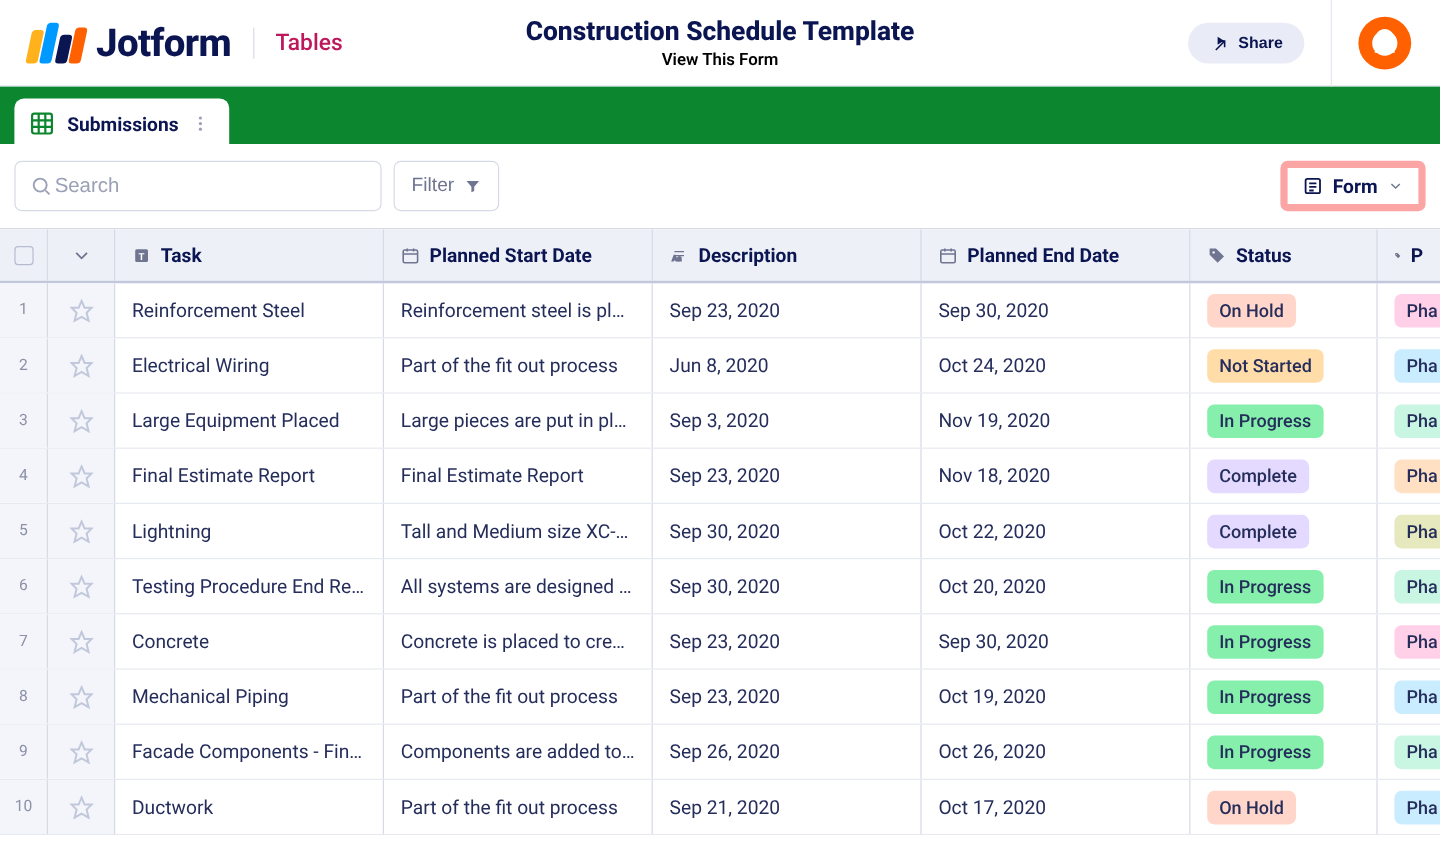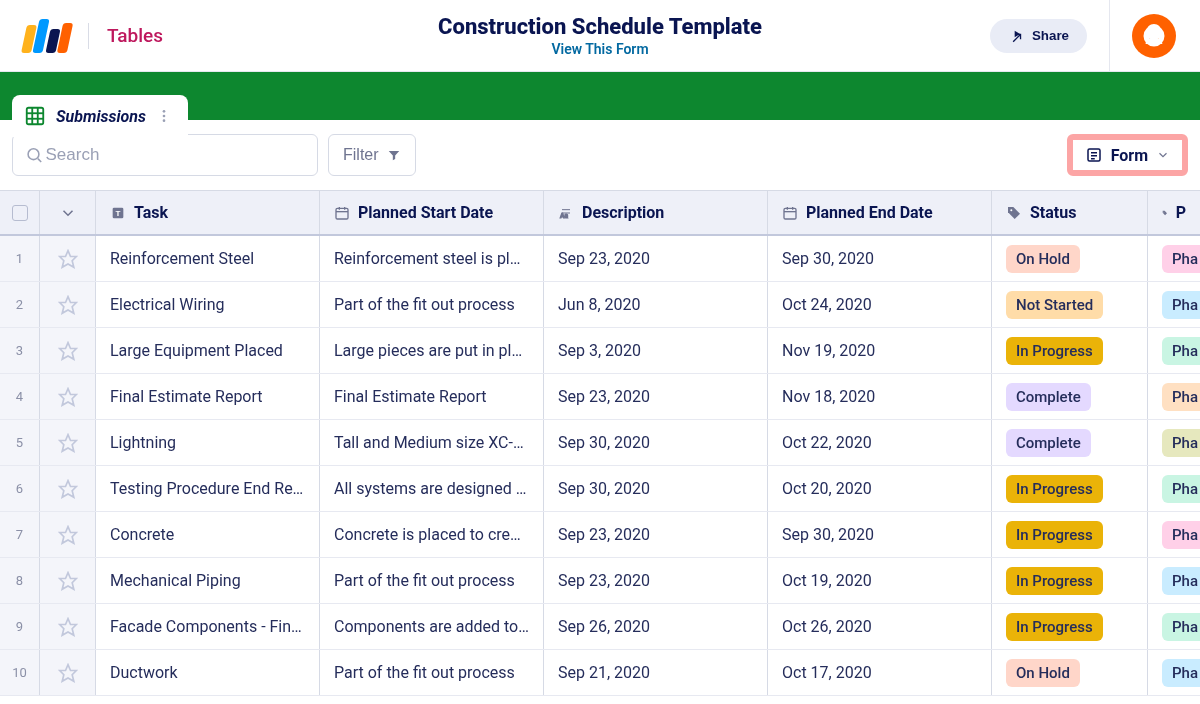--- a/index.html
+++ b/index.html
@@ -10,29 +10,29 @@
   .logo-mark span { width:10px; border-radius:3px; display:block; transform: skewX(-12deg);}
   .lm1{height:28px;background:#ffb21c;}
   .lm2{height:34px;background:#0099ff;}
   .lm3{height:24px;background:#0a1551;}
   .lm4{height:30px;background:#ff6100;}
   .brand-name{font-size:32px; font-weight:800; color:#0a1551; letter-spacing:-0.5px;}
   .vsep{width:1px; height:26px; background:#d9dce6; margin:0 18px;}
   .tables-label{font-size:19px; color:#be185d; font-weight:500;}
   .title-block{position:absolute; left:50%; transform:translateX(-50%); text-align:center;}
   .title-block h1{font-size:22px; font-weight:800; color:#0a1551;}
-  .title-block a{font-size:14px; color:#0369a1; text-decoration:none; font-weight:600;}
+  .title-block a{font-size:14px; color:#000000; text-decoration:none; font-weight:600;}
   .right-actions{margin-left:auto; display:flex; align-items:center; gap:22px;}
   .share-btn{display:flex; align-items:center; gap:8px; background:#e9ecf6; color:#0a1551; font-weight:700; padding:9px 18px; border-radius:22px; cursor:pointer; border:none;}
   .avatar{width:44px;height:44px;border-radius:50%;background:#ff6100;display:flex;align-items:center;justify-content:center;}
   .avatar svg{fill:#fff;}
   .av-sep{width:1px; height:72px; background:#e5e7ef;}
 
   .tabstrip{background:#0d872f; height:48px; display:flex; align-items:flex-end; padding:0 12px;}
-  .tab{background:#fff; display:flex; align-items:center; gap:10px; padding:10px 16px 10px 12px; border-radius:8px 8px 0 0; position:relative; top:17px;font-style:italic;}
+  .tab{background:#fff; display:flex; align-items:center; gap:10px; padding:10px 16px 10px 12px; border-radius:8px 8px 0 0; position:relative; top:4px;}
   .tab .grid-icon{color:#0d872f;}
   .tab .tab-name{font-weight:700; color:#0a1551; font-size:16px;}
   .tab .dots{color:#9aa0b5;}
 
   .controls-row{display:flex; align-items:center; padding:14px 12px; gap:10px;}
   .search-wrap{display:flex; align-items:center; border:1px solid #d6dae5; border-radius:6px; height:42px; width:306px; padding:0 12px; gap:2px;}
   .search-wrap svg{color:#9aa0b5;}
   .search-wrap input{border:none; outline:none; font-size:17px; width:100%; color:#0a1551;}
   .search-wrap input::placeholder{color:#9aa0b5;}
   .filter-btn{height:42px; border:1px solid #d6dae5; border-radius:6px; background:#fff; padding:0 14px; display:flex; align-items:center; gap:8px; color:#6f7490; font-size:16px; cursor:pointer;}
@@ -53,21 +53,21 @@
   .row{display:flex; border-bottom:1px solid #e7e9f1; height:46px; align-items:stretch;}
   .row .col{font-weight:400; color:#252d5b;}
   .row .numcol{background:#f4f5fa; color:#8b90a7; font-size:13px;}
   .row .chkcol{background:#f4f5fa;}
   .trunc{white-space:nowrap; overflow:hidden; text-overflow:ellipsis; max-width:100%;}
   .star svg{color:#c2c8dc;}
   .chk{width:16px;height:16px;border:1.5px solid #b6bcd0;border-radius:3px;}
   .pill{padding:5px 10px; border-radius:6px; font-size:15px; font-weight:500; display:inline-block;}
   .st-onhold{background:#ffd6c9; color:#252d5b;}
   .st-notstarted{background:#ffdca8; color:#252d5b;}
-  .st-inprogress{background:#eab308; color:#252d5b;}
+  .st-inprogress{background:#86efac; color:#252d5b;}
   .st-complete{background:#e4d9ff; color:#252d5b;}
   .ph-pink{background:#ffd0e8;}
   .ph-blue{background:#c9ecff;}
   .ph-mint{background:#c9f5e3;}
   .ph-peach{background:#ffe0c2;}
   .ph-olive{background:#e6e8be;}
   .hdr-icon{color:#6f7490;}
   .chev-down{display:inline-block;}
   svg { display:block; }
 </style>
@@ -75,20 +75,21 @@
 <body>
 
 <div class="topbar">
   <div class="brand">
     <div class="logo-mark">
       <span class="lm1"></span>
         <span class="lm2"></span>
         <span class="lm3"></span>
         <span class="lm4"></span>
     </div>
+    <span class="brand-name">Jotform</span>
   </div>
   <div class="vsep"></div>
   <span class="tables-label">Tables</span>
 
   <div class="title-block">
     <h1>Construction Schedule Template</h1>
     <a href="#">View This Form</a>
   </div>
 
   <div class="right-actions">

